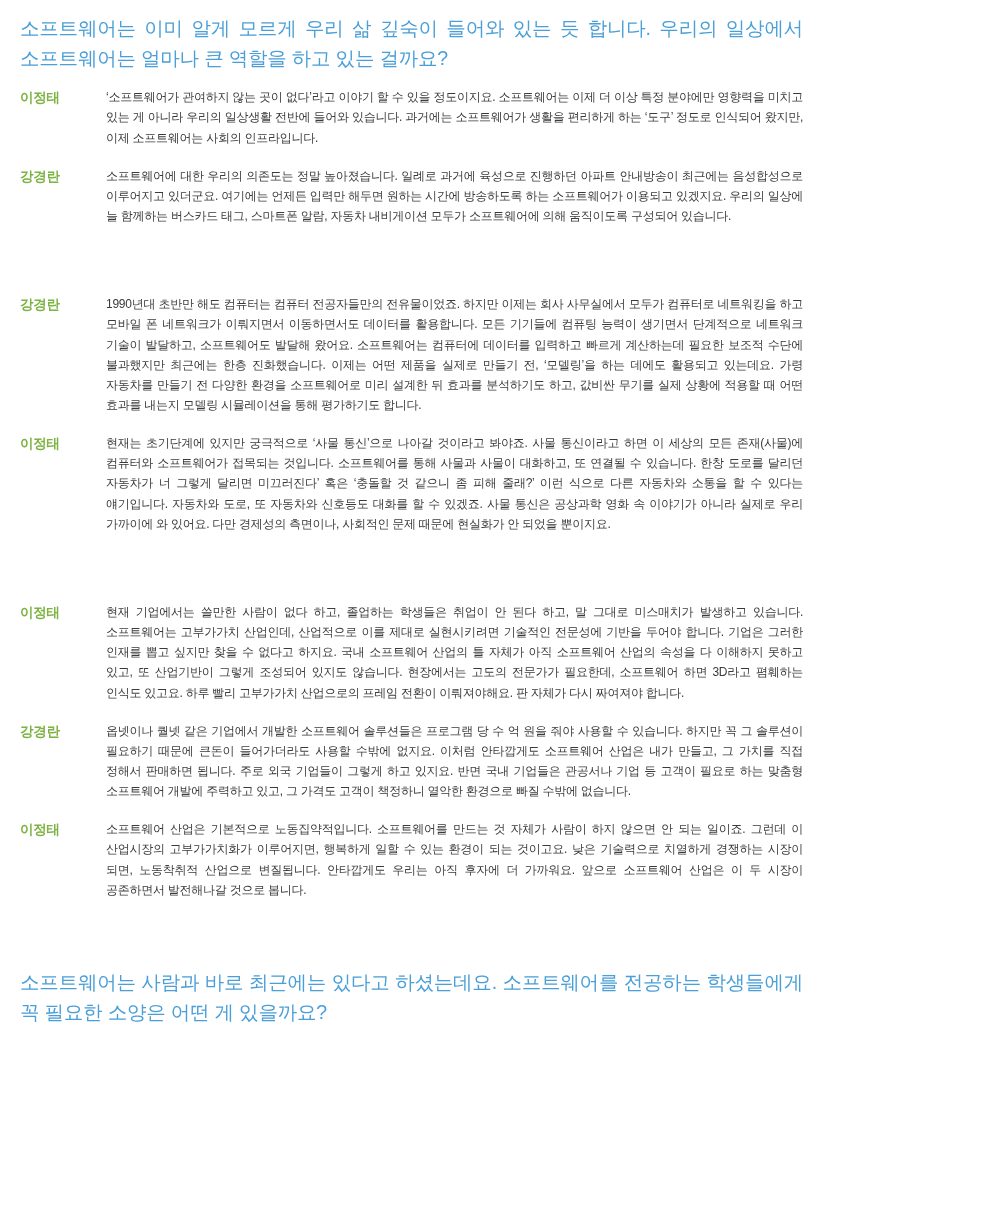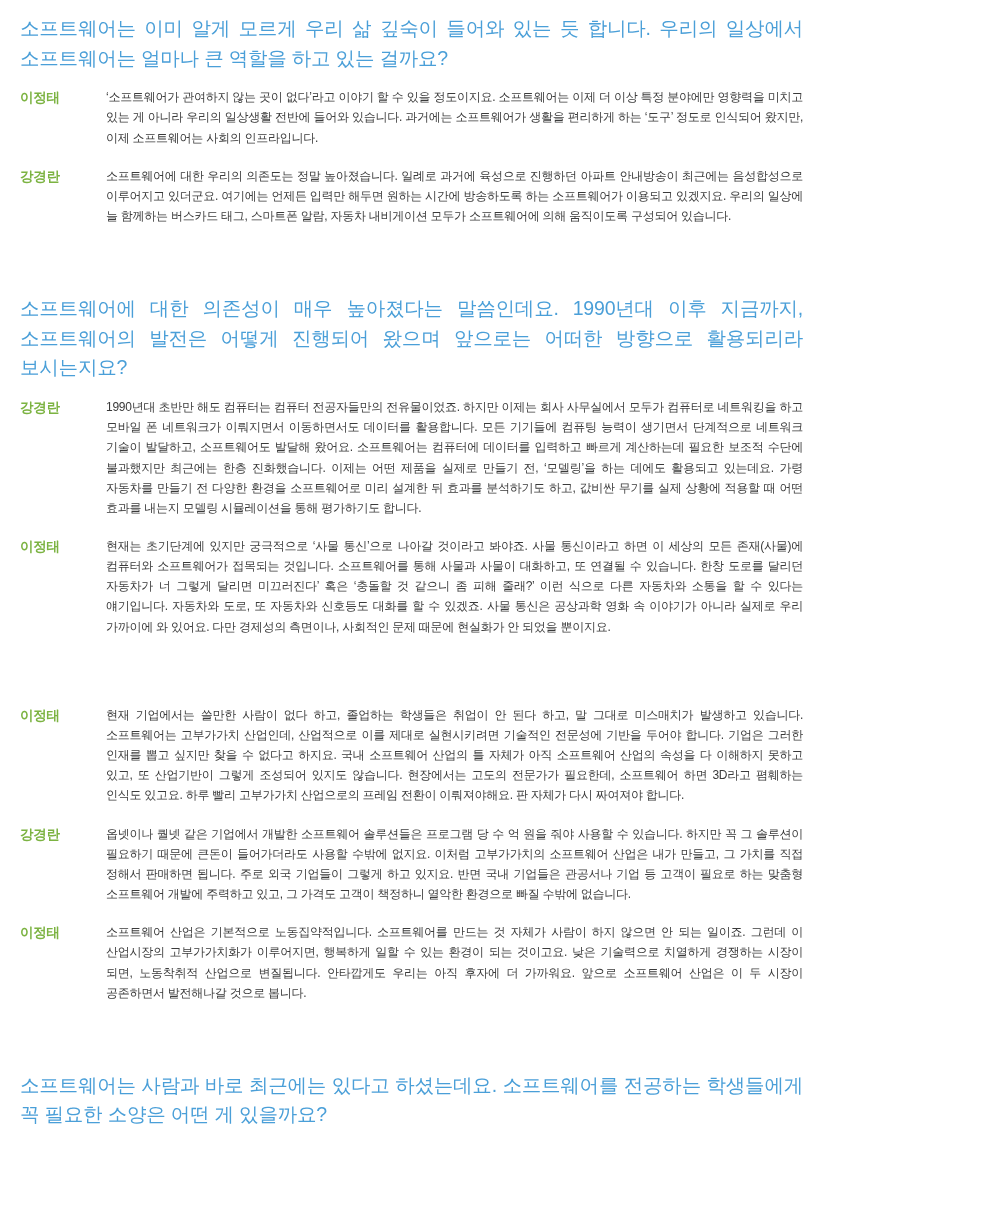--- a/index.html
+++ b/index.html
@@ -82,21 +82,20 @@
 
     <div class="qa-row">
       <div class="speaker">강경란</div>
       <div class="answer">소프트웨어에 대한 우리의 의존도는 정말 높아졌습니다. 일례로 과거에 육성으로 진행하던 아파트 안내방송이 최근에는 음성합성으로 이루어지고 있더군요. 여기에는 언제든 입력만 해두면 원하는 시간에 방송하도록 하는 소프트웨어가 이용되고 있겠지요. 우리의 일상에 늘 함께하는 버스카드 태그, 스마트폰 알람, 자동차 내비게이션 모두가 소프트웨어에 의해 움직이도록 구성되어 있습니다.</div>
     </div>
   </div>
 
   <div class="spacer-lg"></div>
 
   <div class="q-block">
-    <p class="question">소프트웨어에 대한 의존성이 매우 높아졌다는 말씀인데요. 1990년대 이후 지금까지, 소프트웨어의 발전은 어떻게 진행되어 왔으며 앞으로는 어떠한 방향으로 활용되리라 보시는지요?</p>
 
     <div class="qa-row">
       <div class="speaker">강경란</div>
       <div class="answer">1990년대 초반만 해도 컴퓨터는 컴퓨터 전공자들만의 전유물이었죠. 하지만 이제는 회사 사무실에서 모두가 컴퓨터로 네트워킹을 하고 모바일 폰 네트워크가 이뤄지면서 이동하면서도 데이터를 활용합니다. 모든 기기들에 컴퓨팅 능력이 생기면서 단계적으로 네트워크 기술이 발달하고, 소프트웨어도 발달해 왔어요. 소프트웨어는 컴퓨터에 데이터를 입력하고 빠르게 계산하는데 필요한 보조적 수단에 불과했지만 최근에는 한층 진화했습니다. 이제는 어떤 제품을 실제로 만들기 전, ‘모델링’을 하는 데에도 활용되고 있는데요. 가령 자동차를 만들기 전 다양한 환경을 소프트웨어로 미리 설계한 뒤 효과를 분석하기도 하고, 값비싼 무기를 실제 상황에 적용할 때 어떤 효과를 내는지 모델링 시뮬레이션을 통해 평가하기도 합니다.</div>
     </div>
 
     <div class="qa-row">
       <div class="speaker">이정태</div>
       <div class="answer">현재는 초기단계에 있지만 궁극적으로 ‘사물 통신’으로 나아갈 것이라고 봐야죠. 사물 통신이라고 하면 이 세상의 모든 존재(사물)에 컴퓨터와 소프트웨어가 접목되는 것입니다. 소프트웨어를 통해 사물과 사물이 대화하고, 또 연결될 수 있습니다. 한창 도로를 달리던 자동차가 너 그렇게 달리면 미끄러진다’ 혹은 ‘충돌할 것 같으니 좀 피해 줄래?’ 이런 식으로 다른 자동차와 소통을 할 수 있다는 얘기입니다. 자동차와 도로, 또 자동차와 신호등도 대화를 할 수 있겠죠. 사물 통신은 공상과학 영화 속 이야기가 아니라 실제로 우리 가까이에 와 있어요. 다만 경제성의 측면이나, 사회적인 문제 때문에 현실화가 안 되었을 뿐이지요.</div>
     </div>
@@ -106,21 +105,21 @@
 
   <div class="q-block">
 
     <div class="qa-row">
       <div class="speaker">이정태</div>
       <div class="answer">현재 기업에서는 쓸만한 사람이 없다 하고, 졸업하는 학생들은 취업이 안 된다 하고, 말 그대로 미스매치가 발생하고 있습니다. 소프트웨어는 고부가가치 산업인데, 산업적으로 이를 제대로 실현시키려면 기술적인 전문성에 기반을 두어야 합니다. 기업은 그러한 인재를 뽑고 싶지만 찾을 수 없다고 하지요. 국내 소프트웨어 산업의 틀 자체가 아직 소프트웨어 산업의 속성을 다 이해하지 못하고 있고, 또 산업기반이 그렇게 조성되어 있지도 않습니다. 현장에서는 고도의 전문가가 필요한데, 소프트웨어 하면 3D라고 폄훼하는 인식도 있고요. 하루 빨리 고부가가치 산업으로의 프레임 전환이 이뤄져야해요. 판 자체가 다시 짜여져야 합니다.</div>
     </div>
 
     <div class="qa-row">
       <div class="speaker">강경란</div>
-      <div class="answer">옵넷이나 퀄넷 같은 기업에서 개발한 소프트웨어 솔루션들은 프로그램 당 수 억 원을 줘야 사용할 수 있습니다. 하지만 꼭 그 솔루션이 필요하기 때문에 큰돈이 들어가더라도 사용할 수밖에 없지요. 이처럼 고부가가치의 소프트웨어 산업은 내가 만들고, 그 가치를 직접 정해서 판매하면 됩니다. 주로 외국 기업들이 그렇게 하고 있지요. 반면 국내 기업들은 관공서나 기업 등 고객이 필요로 하는 맞춤형 소프트웨어 개발에 주력하고 있고, 그 가격도 고객이 책정하니 열악한 환경으로 빠질 수밖에 없습니다.</div>
+      <div class="answer">옵넷이나 퀄넷 같은 기업에서 개발한 소프트웨어 솔루션들은 프로그램 당 수 억 원을 줘야 사용할 수 있습니다. 하지만 꼭 그 솔루션이 필요하기 때문에 큰돈이 들어가더라도 사용할 수밖에 없지요. 이처럼 안타깝게도 소프트웨어 산업은 내가 만들고, 그 가치를 직접 정해서 판매하면 됩니다. 주로 외국 기업들이 그렇게 하고 있지요. 반면 국내 기업들은 관공서나 기업 등 고객이 필요로 하는 맞춤형 소프트웨어 개발에 주력하고 있고, 그 가격도 고객이 책정하니 열악한 환경으로 빠질 수밖에 없습니다.</div>
     </div>
 
     <div class="qa-row">
       <div class="speaker">이정태</div>
       <div class="answer">소프트웨어 산업은 기본적으로 노동집약적입니다. 소프트웨어를 만드는 것 자체가 사람이 하지 않으면 안 되는 일이죠. 그런데 이 산업시장의 고부가가치화가 이루어지면, 행복하게 일할 수 있는 환경이 되는 것이고요. 낮은 기술력으로 치열하게 경쟁하는 시장이 되면, 노동착취적 산업으로 변질됩니다. 안타깝게도 우리는 아직 후자에 더 가까워요. 앞으로 소프트웨어 산업은 이 두 시장이 공존하면서 발전해나갈 것으로 봅니다.</div>
     </div>
   </div>
 
   <div class="spacer-lg"></div>
 

